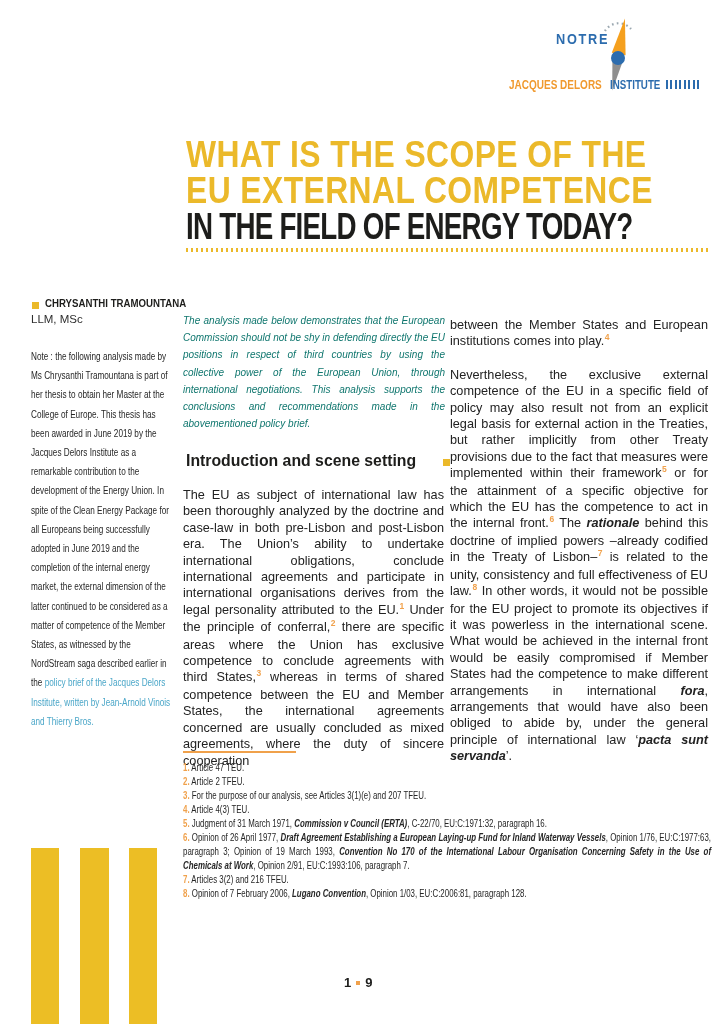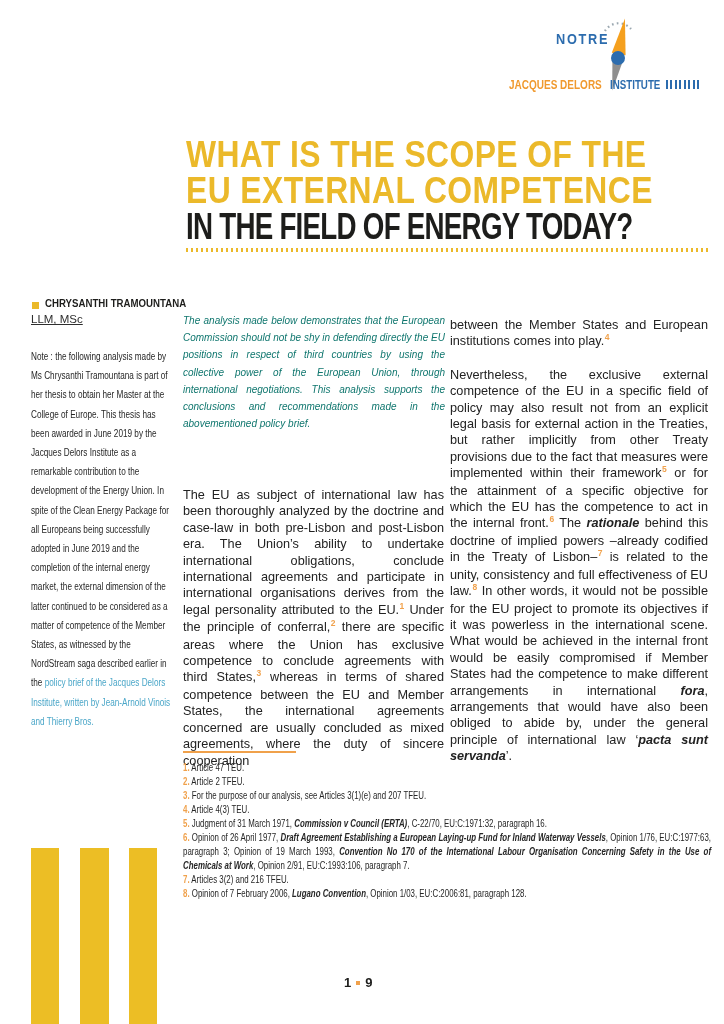--- a/index.html
+++ b/index.html
@@ -54,21 +54,21 @@
     position:absolute; left:186px; top:248px; width:522px; height:4px;
     background:repeating-linear-gradient(90deg,#EBB92A 0 2px,transparent 2px 5px);
   }
 
   
   .author-bullet { position:absolute; left:32px; top:302px; width:7px; height:7px; background:#EBB92A; }
   .author-name {
     position:absolute; left:45px; top:297px; font-size:11.5px; font-weight:bold;
     transform:scaleX(0.84); transform-origin:left top; white-space:nowrap; color:#1d1d1b;
   }
-  .author-deg { position:absolute; left:31px; top:313px; font-size:11.5px; color:#2e2e2e;text-decoration:underline; }
+  .author-deg { position:absolute; left:31px; top:313px; font-size:11.5px; color:#2e2e2e; }
   .author-note {
     position:absolute; left:31px; top:347px; width:181px; font-size:10.5px; line-height:19.2px;
     color:#262626; transform:scaleX(0.78); transform-origin:left top;
   }
   .lnk { color:#4AA6C8; cursor:pointer; }
 
   
   .abstract {
     position:absolute; left:183px; top:312px; width:262px; font-size:10px; line-height:17.2px;
     font-style:italic; text-align:justify; color:#0f766e;
@@ -133,20 +133,23 @@
   </div>
   <div class="title-rule"></div>
 
   <div class="author-bullet"></div>
   <div class="author-name">CHRYSANTHI TRAMOUNTANA</div>
   <div class="author-deg">LLM, MSc</div>
   <div class="author-note">Note : the following analysis made by Ms Chrysanthi Tramountana is part of her thesis to obtain her Master at the College of Europe.  This thesis has been awarded in June 2019 by the Jacques Delors Institute as a remarkable contribution to the development of the Energy Union.  In spite of the Clean Energy Package for all Europeans being successfully adopted in June 2019 and the completion of the internal energy market, the external dimension of the latter continued to be considered as a matter of competence of the Member States, as witnessed by the NordStream saga described earlier in the <span class="lnk">policy brief of the Jacques Delors Institute, written by Jean-Arnold Vinois and Thierry Bros.</span></div>
 
   <p class="abstract">The analysis made below demonstrates that the European Commission should not be shy in defending directly the EU positions in respect of third countries by using the collective power of the European Union, through international negotiations.  This analysis supports the conclusions and recommendations made in the abovementioned policy brief.</p>
 
+  <div class="section-heading">
+    <span class="txt">Introduction and scene setting</span><span class="heading-square"></span>
+  </div>
 
   <div class="col1">
     <p class="body-para">The EU as subject of international law has been thoroughly analyzed by the doctrine and case-law in both pre-Lisbon and post-Lisbon era. The Union’s ability to undertake international obligations, conclude international agreements and participate in international organisations derives from the legal personality attributed to the EU.<span class="sup">1</span> Under the principle of conferral,<span class="sup">2</span> there are specific areas where the Union has exclusive competence to conclude agreements with third States,<span class="sup">3</span> whereas in terms of shared competence between the EU and Member States, the international agreements concerned are usually concluded as mixed agreements, where the duty of sincere cooperation</p>
   </div>
   <div class="col2">
     <p class="body-para">between the Member States and European institutions comes into play.<span class="sup">4</span></p>
     <p class="body-para">Nevertheless, the exclusive external competence of the EU in a specific field of policy may also result not from an explicit legal basis for external action in the Treaties, but rather implicitly from other Treaty provisions due to the fact that measures were implemented within their framework<span class="sup">5</span> or for the attainment of a specific objective for which the EU has the competence to act in the internal front.<span class="sup">6</span> The <span class="bi">rationale</span> behind this doctrine of implied powers –already codified in the Treaty of Lisbon–<span class="sup">7</span> is related to the unity, consistency and full effectiveness of EU law.<span class="sup">8</span> In other words, it would not be possible for the EU project to promote its objectives if it was powerless in the international scene. What would be achieved in the internal front would be easily compromised if Member States had the competence to make different arrangements in international <span class="bi">fora</span>, arrangements that would have also been obliged to abide by, under the general principle of international law ‘<span class="bi">pacta sunt servanda</span>’.</p>
   </div>
 
   <div class="fn-rule"></div>

